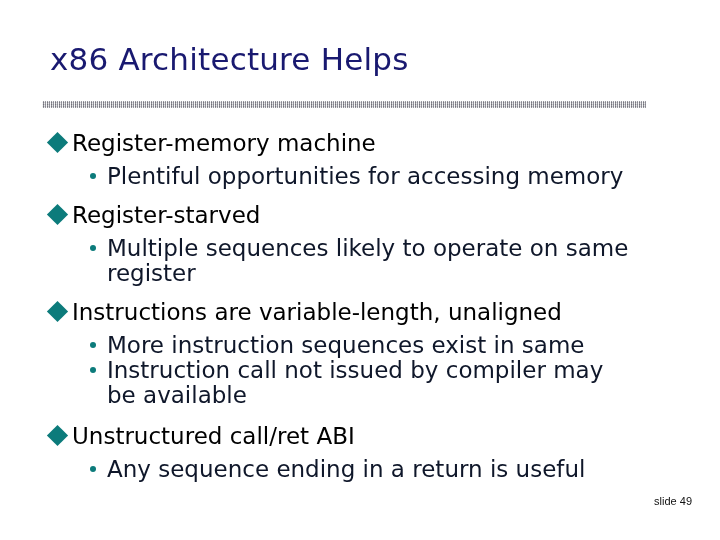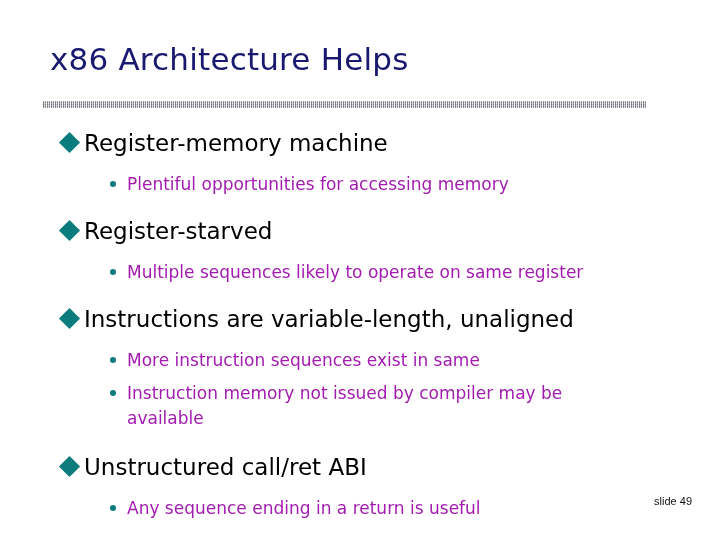--- a/index.html
+++ b/index.html
@@ -50,21 +50,21 @@
         rgba(130,130,140,0.75) 3px, rgba(130,130,140,0.75) 4px),
       repeating-linear-gradient(0deg,
         rgba(255,255,255,0.35) 0px, rgba(255,255,255,0.35) 1px,
         rgba(70,70,80,0.30) 1px, rgba(70,70,80,0.30) 2px),
       linear-gradient(180deg, #d5d5d8 0%, #a8a8ae 55%, #c8c8cc 100%);
   }
 
   
   .body-area {
     position: absolute;
-    left: 16px;
+    left: 4px;
     top: 128px;
     width: 632px;
   }
 
   .l1 {
     position: relative;
     padding-left: 46px;
     margin: 0;
     font-size: 23px;
     line-height: 30px;
@@ -80,25 +80,25 @@
     background: #0c7b7b;
     transform: rotate(45deg);
   }
   .l1 .l1-text {
     display: inline-block;
     margin-left: 22px;
   }
 
   .l2 {
     position: relative;
-    margin: 8px;
+    margin: 0;
     padding-left: 103px;
-    font-size: 17px;
+    font-size: 23px;
     line-height: 25px;
-    color: #a21caf;
+    color: #0f172a;
   }
   .l2 .dot {
     position: absolute;
     left: 86px;
     top: 9px;
     width: 6px;
     height: 6px;
     border-radius: 50%;
     background: #0c7b7b;
   }
@@ -156,21 +156,21 @@
       <span class="diamond"></span>
       <span class="l1-text">Instructions are variable-length, unaligned</span>
     </div>
     <div class="gap-sm"></div>
     <div class="l2">
       <span class="dot"></span>
       <span>More instruction sequences exist in same</span>
     </div>
     <div class="l2">
       <span class="dot"></span>
-      <span>Instruction memory not issued by compiler may be available</span>
+      <span>Instruction call not issued by compiler may be available</span>
     </div>
 
     <div class="gap-lg"></div>
 
     <div class="l1">
       <span class="diamond"></span>
       <span class="l1-text">Unstructured call/ret ABI</span>
     </div>
     <div class="gap-sm"></div>
     <div class="l2">

